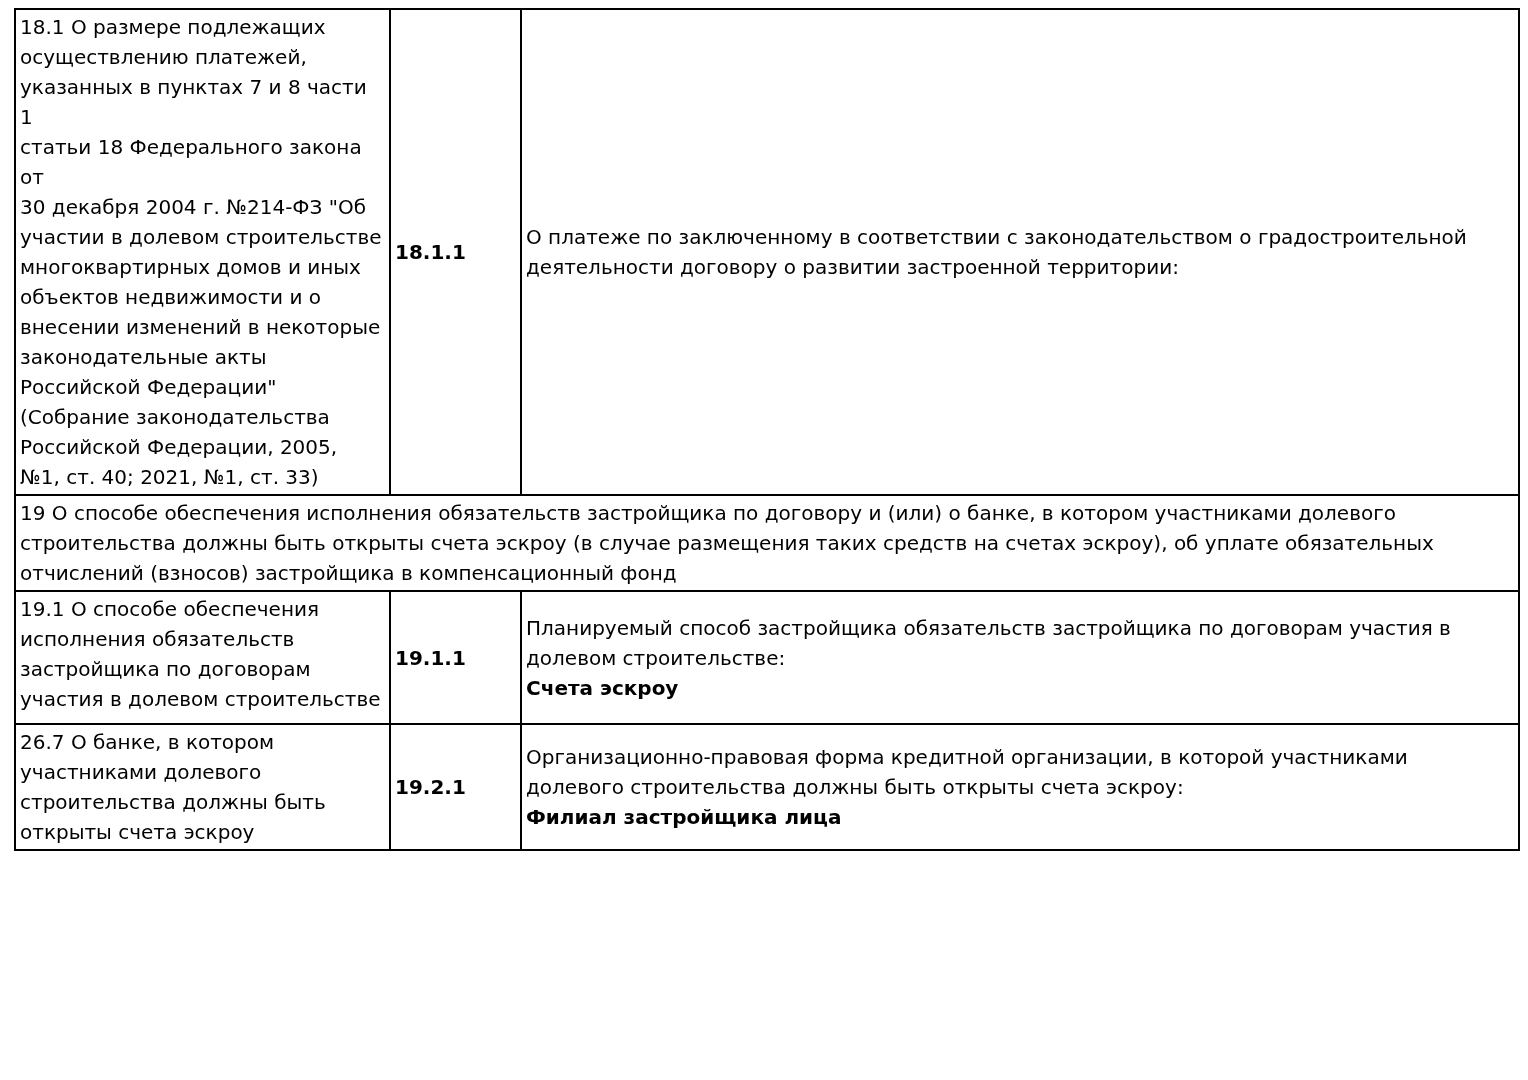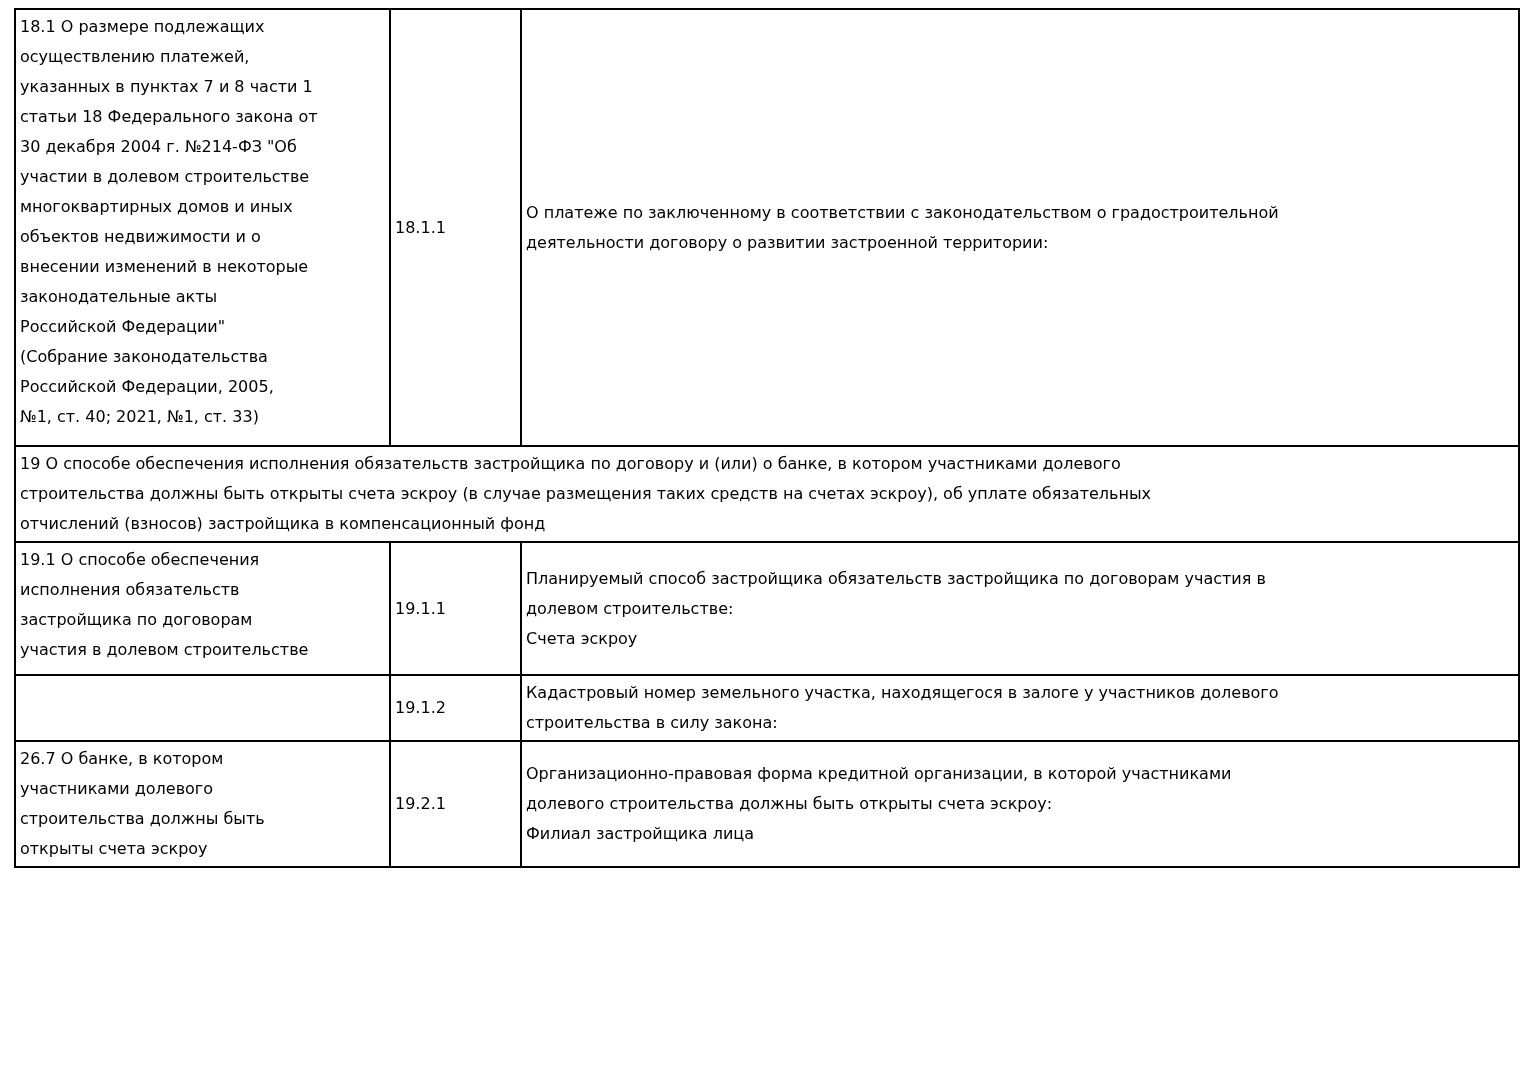--- a/index.html
+++ b/index.html
@@ -11,45 +11,46 @@
     overflow: hidden;
   }
   .doc-table {
     position: absolute;
     left: 14px;
     top: 8px;
     width: 1504px;
     border-collapse: collapse;
     table-layout: fixed;
     font-family: "DejaVu Sans", "Liberation Sans", sans-serif;
-    font-size: 16px;
+    font-size: 20px;
     line-height: 30px;
     color: #000000;
   }
   .doc-table td {
     border: 2px solid #000000;
     padding: 2px 4px;
     white-space: pre-line;
     overflow: hidden;
     word-wrap: break-word;
   }
   .doc-table td.c-section {
     vertical-align: top;
   }
   .doc-table td.c-number {
     vertical-align: middle;
+    font-weight: bold;
   }
   .doc-table td.c-content {
     vertical-align: middle;
   }
   .doc-table td.c-span {
     vertical-align: top;
   }
   .value-bold {
-    font-weight: normal;
+    font-weight: bold;
     display: block;
   }
   tr.r1 { height: 437px; }
   tr.r2 { height: 33px; }
   tr.r3 { height: 63px; }
   tr.r4 { height: 34px; }
   tr.r5 { height: 78px; }
   tr.r6 { height: 133px; }
   tr.r7 { height: 61px; }
   tr.r8 { height: 125px; }
@@ -90,26 +91,20 @@
     </tr>
     <tr class="r6">
       <td class="c-section">19.1 О способе обеспечения
 исполнения обязательств
 застройщика по договорам
 участия в долевом строительстве</td>
       <td class="c-number">19.1.1</td>
       <td class="c-content"><span>Планируемый способ застройщика обязательств застройщика по договорам участия в
 долевом строительстве:</span><span class="value-bold">Счета эскроу</span></td>
     </tr>
-    <tr class="r7">
-      <td class="c-section"></td>
-      <td class="c-number">19.1.2</td>
-      <td class="c-content">Кадастровый номер земельного участка, находящегося в залоге у участников долевого
-строительства в силу закона:</td>
-    </tr>
     <tr class="r8">
       <td class="c-section">26.7 О банке, в котором
 участниками долевого
 строительства должны быть
 открыты счета эскроу</td>
       <td class="c-number">19.2.1</td>
       <td class="c-content"><span>Организационно-правовая форма кредитной организации, в которой участниками
 долевого строительства должны быть открыты счета эскроу:</span><span class="value-bold">Филиал застройщика лица</span></td>
     </tr>
   </tbody>

